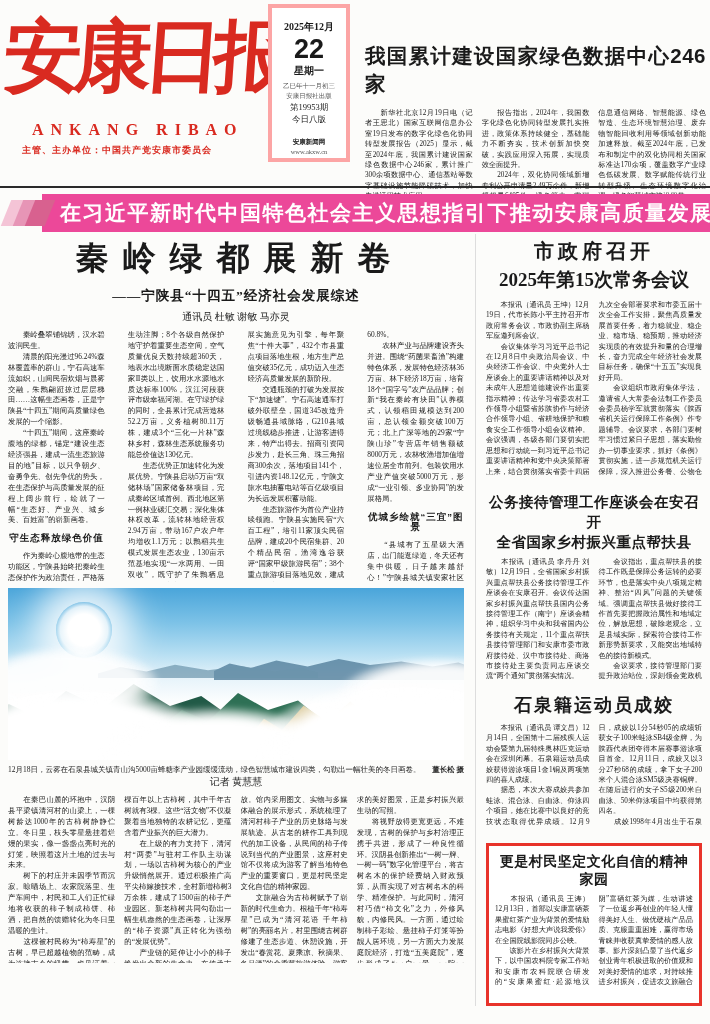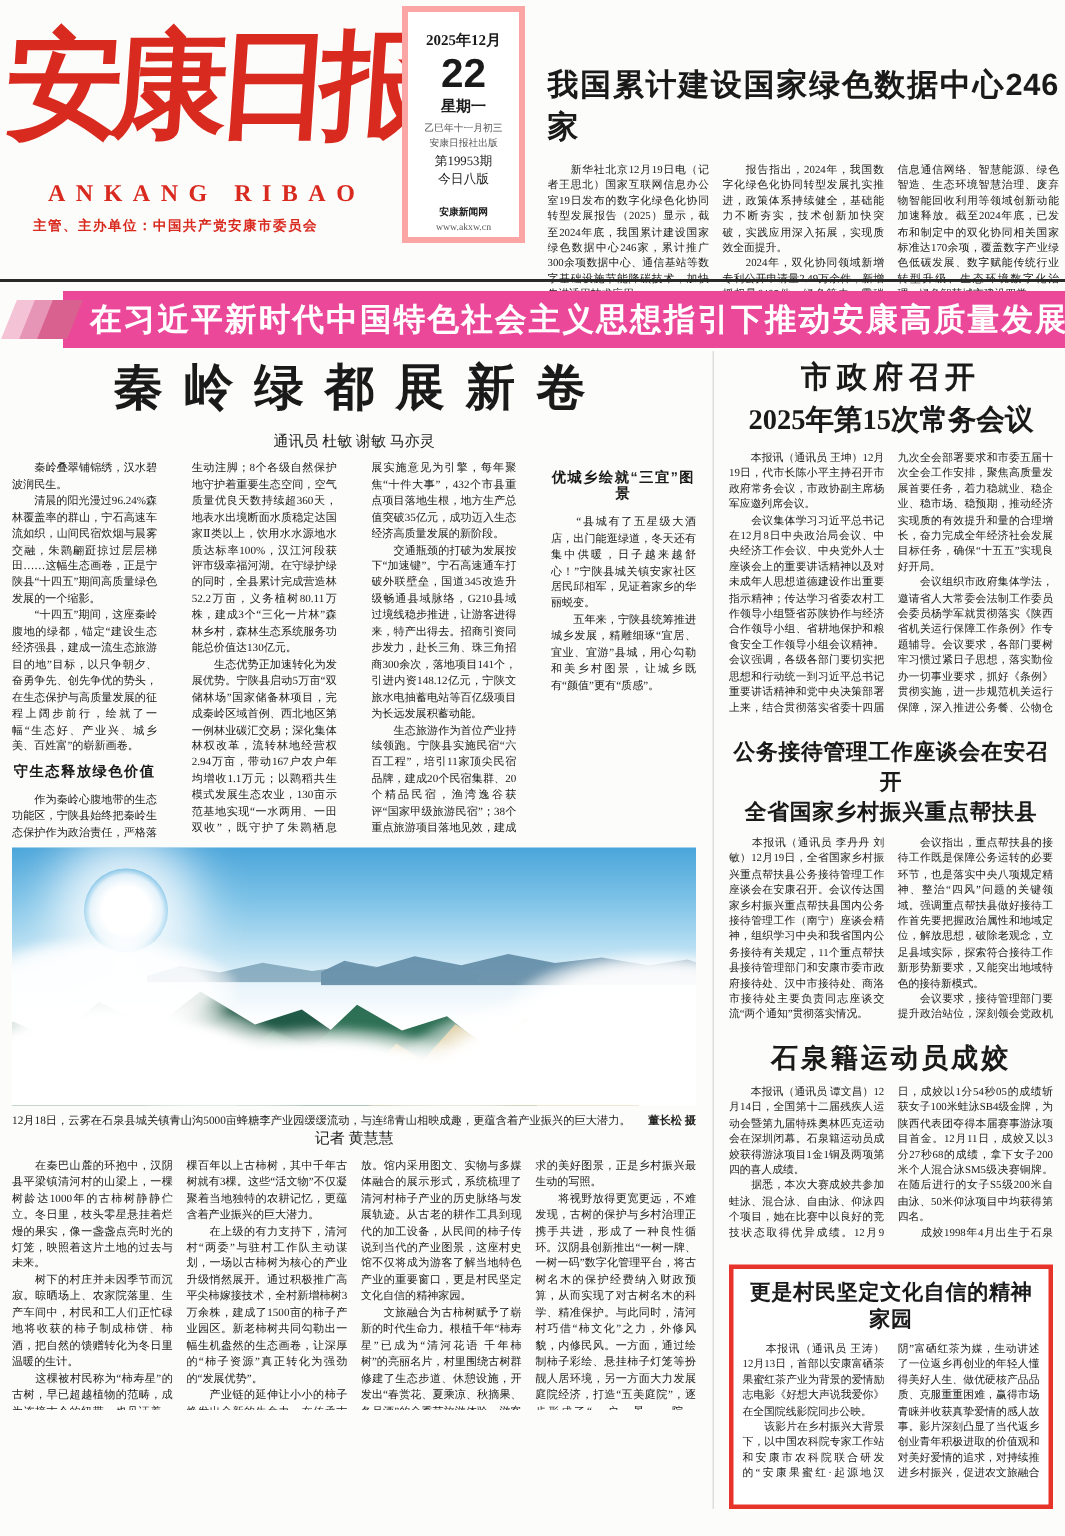--- a/index.html
+++ b/index.html
@@ -142,20 +142,21 @@
       <div class="pg pg3"></div>
     </div>
     <div class="bannerbar sans">在习近平新时代中国特色社会主义思想指引下推动安康高质量发展</div>
     <div class="b-line-r"></div>
   </div>
 
   <div class="mainwrap">
 
     <div class="leftcol">
       <div class="main-h1 sans">秦岭绿都展新卷</div>
+      <div class="main-sub">——宁陕县“十四五”经济社会发展综述</div>
       <div class="byline">通讯员 杜敏 谢敏 马亦灵</div>
 
       <div class="body4">
         <div class="col">
           <div class="flow">　　秦岭叠翠铺锦绣，汉水碧波润民生。
 　　清晨的阳光漫过96.24%森林覆盖率的群山，宁石高速车流如织，山间民宿炊烟与晨雾交融，朱鹮翩跹掠过层层梯田……这幅生态画卷，正是宁陕县“十四五”期间高质量绿色发展的一个缩影。
 　　“十四五”期间，这座秦岭腹地的绿都，锚定“建设生态经济强县，建成一流生态旅游目的地”目标，以只争朝夕、奋勇争先、创先争优的势头，在生态保护与高质量发展的征程上阔步前行，绘就了一幅“生态好、产业兴、城乡美、百姓富”的崭新画卷。</div>
           <div class="subhead">守生态释放绿色价值</div>
           <div class="flow">　　作为秦岭心腹地带的生态功能区，宁陕县始终把秦岭生态保护作为政治责任，严格落实《秦岭生态环境保护条例》，构建“国土、林业、水利、环保”四位一体县镇村三级生态网格，1400名生态卫士借助智慧巡护APP、无人机等科技手段，筑牢“人防+技防+物防”立体化防护网。
 　　五年间，宁陕县的生态保护成效看得见、摸得着。以前难得一见的珍禽如今常见，朱鹮种群回归成为生态改善的</div>
@@ -164,20 +165,22 @@
           <div class="flow">生动注脚；8个各级自然保护地守护着重要生态空间，空气质量优良天数持续超360天，地表水出境断面水质稳定达国家Ⅱ类以上，饮用水水源地水质达标率100%，汉江河段获评市级幸福河湖。在守绿护绿的同时，全县累计完成营造林52.2万亩，义务植树80.11万株，建成3个“三化一片林”森林乡村，森林生态系统服务功能总价值达130亿元。
 　　生态优势正加速转化为发展优势。宁陕县启动5万亩“双储林场”国家储备林项目，完成秦岭区域首例、西北地区第一例林业碳汇交易；深化集体林权改革，流转林地经营权2.94万亩，带动167户农户年均增收1.1万元；以鹮稻共生模式发展生态农业，130亩示范基地实现“一水两用、一田双收”，既守护了朱鹮栖息地，又让农户亩均增收5000元以上，成功创建国家级全域森林康养试点建设县。</div>
 
         </div>
         <div class="col">
           <div class="flow">展实施意见为引擎，每年聚焦“十件大事”，432个市县重点项目落地生根，地方生产总值突破35亿元，成功迈入生态经济高质量发展的新阶段。
 　　交通瓶颈的打破为发展按下“加速键”。宁石高速通车打破外联壁垒，国道345改造升级畅通县域脉络，G210县域过境线稳步推进，让游客进得来，特产出得去。招商引资同步发力，赴长三角、珠三角招商300余次，落地项目141个，引进内资148.12亿元，宁陕文旅水电抽蓄电站等百亿级项目为长远发展积蓄动能。
 　　生态旅游作为首位产业持续领跑。宁陕县实施民宿“六百工程”，培引11家顶尖民宿品牌，建成20个民宿集群、20个精品民宿，渔湾逸谷获评“国家甲级旅游民宿”；38个重点旅游项目落地见效，建成运营国家4A级景区1个、3A级景区3个，获评“省级全域旅游示范区”称号。全民文旅IP“村光大道”更是火爆出圈，350余个原生态节目吸引2000余名群众登台，全网话题曝光量超12亿次，5次登上央视，直接带动旅游接待量同比增长40%，夜市街区夏季餐饮消费超3000万元，农产品线上销售额达4500万元，全县累计接待游客314.81万人次，实现旅游花费15.17亿元，同比增长74.16%、</div>
         </div>
         <div class="col">
+          <div class="flow">60.8%。
+　　农林产业与品牌建设齐头并进。围绕“药菌果畜渔”构建特色体系，发展特色经济林36万亩、林下经济18万亩，培育18个“国字号”农产品品牌；创新“我在秦岭有块田”认养模式，认领稻田规模达到200亩，总认领金额突破100万元；北上广深等地的29家“宁陕山珍”专营店年销售额破8000万元，农林牧渔增加值增速位居全市前列。包装饮用水产业产值突破5000万元，形成“一业引领、多业协同”的发展格局。</div>
           <div class="subhead">优城乡绘就“三宜”图景</div>
           <div class="flow">　　“县城有了五星级大酒店，出门能逛绿道，冬天还有集中供暖，日子越来越舒心！”宁陕县城关镇安家社区居民邱相军，见证着家乡的华丽蜕变。
 　　五年来，宁陕县统筹推进城乡发展，精雕细琢“宜居、宜业、宜游”县城，用心勾勒和美乡村图景，让城乡既有“颜值”更有“质感”。</div>
 
         </div>
       </div>
 
       <div class="photo">
         <div class="sun"></div>
         <div class="ridge-far"></div>
@@ -186,21 +189,21 @@
         <div class="mtn-mid"></div>
         <div class="gold-ridge"></div>
         <div class="cloud c4"></div>
         <div class="cloud c5"></div>
         <div class="cloud c1"></div>
         <div class="cloud c2"></div>
         <div class="cloud c3"></div>
       </div>
       <div class="caption">
         <span class="credit">董长松 摄</span>
-        <span>12月18日，云雾在石泉县城关镇青山沟5000亩蜂糖李产业园缓缓流动，与连绵青山相映成趣，更蕴含着产业振兴的巨大潜力。</span>
+        <span>12月18日，云雾在石泉县城关镇青山沟5000亩蜂糖李产业园缓缓流动，绿色智慧城市建设四类，勾勒出一幅壮美的冬日画卷。</span>
       </div>
 
       <div class="byline">记者 黄慧慧</div>
       <div class="body4b">
         <div class="col flow">　　在秦巴山麓的环抱中，汉阴县平梁镇清河村的山梁上，一棵树龄达1000年的古柿树静静伫立。冬日里，枝头零星悬挂着烂熳的果实，像一盏盏点亮时光的灯笼，映照着这片土地的过去与未来。
 　　树下的村庄并未因季节而沉寂。晾晒场上、农家院落里、生产车间中，村民和工人们正忙碌地将收获的柿子制成柿饼、柿酒，把自然的馈赠转化为冬日里温暖的生计。
 　　这棵被村民称为“柿寿星”的古树，早已超越植物的范畴，成为连接古今的纽带，也见证着一段从困境到振兴的历程。
 　　曾经的清河村，面临着山区乡村普遍的发展困境。虽然当地柿子品质优良，但由于加工技术落后，销售渠道单一，金贵的柿子常常只能以低价贱卖，甚至无奈地烂在枝头。“守着金饭碗，过着穷日子”是当时村民生活的真实写照。
 　　转变的契机，源于对古树资源的重新发现与科学规划。村里现存266</div>
         <div class="col flow">棵百年以上古柿树，其中千年古树就有3棵。这些“活文物”不仅凝聚着当地独特的农耕记忆，更蕴含着产业振兴的巨大潜力。

